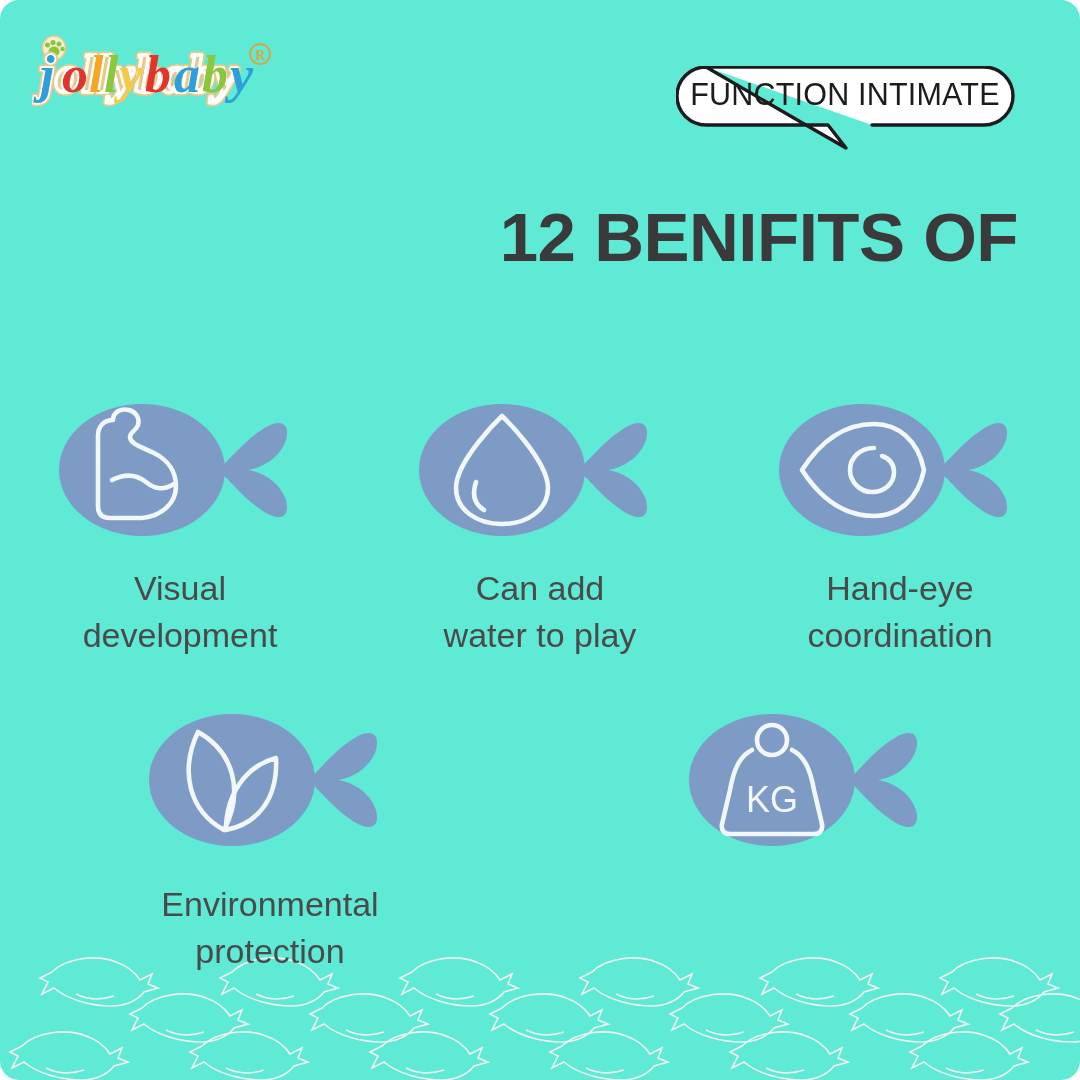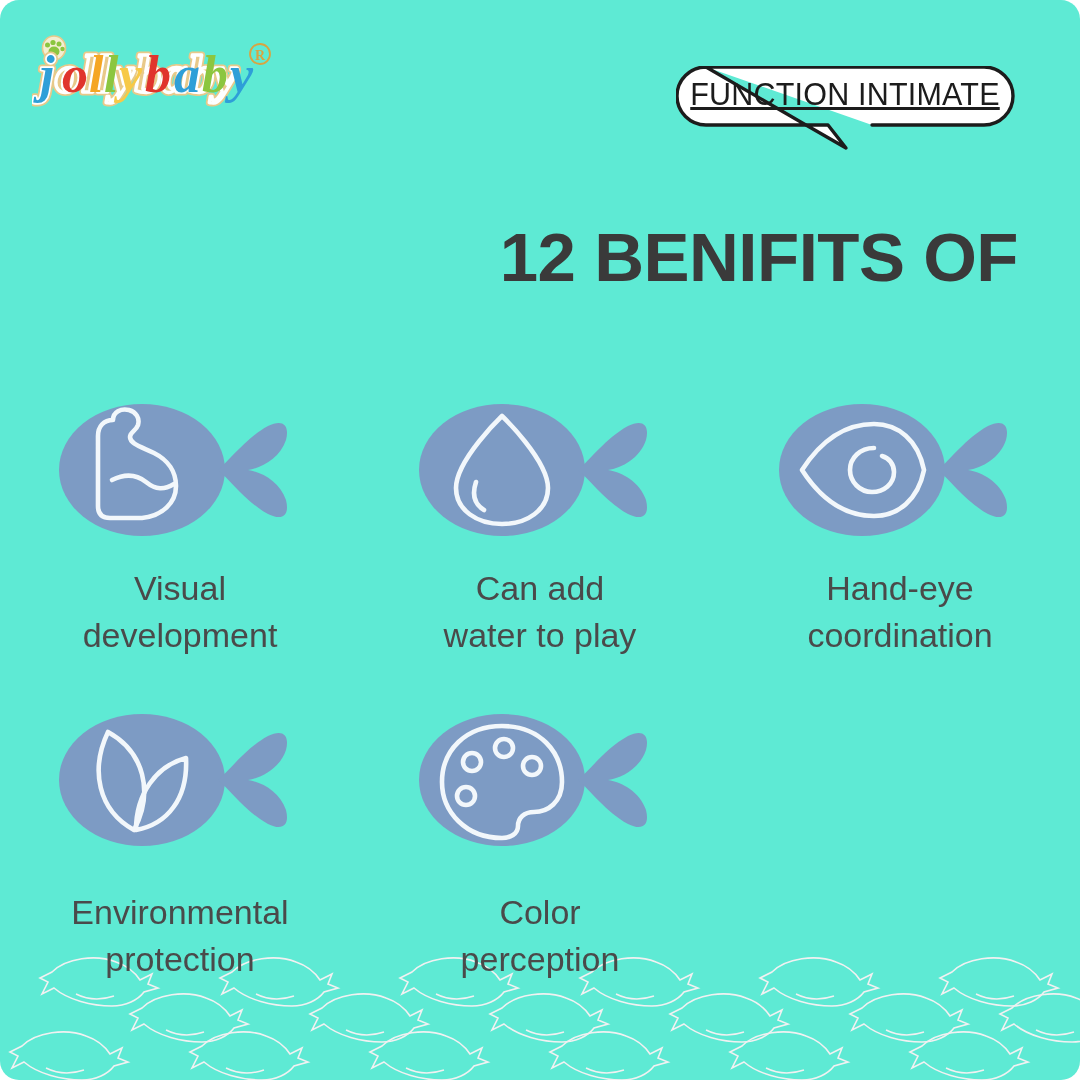--- a/index.html
+++ b/index.html
@@ -57,42 +57,40 @@
     top: 0;
     width: 338px;
     height: 56px;
     line-height: 56px;
     text-align: center;
     font-size: 30.5px;
     letter-spacing: 0.2px;
     color: #1c1c1c;
     font-family: "Liberation Sans", sans-serif;
     white-space: nowrap;
-    text-decoration: underline;
   }
 
   
   #headline {
     position: absolute;
     right: 62px;
     top: 196px;
     width: 620px;
     text-align: right;
     z-index: 3;
   }
   #headline .hl-line {
     display: block;
     font-size: 69px;
     line-height: 84px;
     font-weight: bold;
     color: #3a3a3a;
     letter-spacing: -0.5px;
     font-family: "Liberation Sans", sans-serif;
     white-space: nowrap;
-    margin-top: 20px;
   }
 
   
   #benefits-grid {
     position: absolute;
     left: 0;
     top: 398px;
     width: 1080px;
     z-index: 2;
   }
@@ -122,21 +120,21 @@
   .benefit-label {
     margin-top: 22px;
     text-align: center;
     font-size: 34px;
     line-height: 47px;
     color: #4a4a4a;
     font-family: "Liberation Sans", sans-serif;
     white-space: pre-line;
     font-weight: normal;
   }
-  .benefit-row.row-2 .benefit-label { margin-top: 36px; }
+  .benefit-row.row-2 .benefit-label { margin-top: 28px; }
 </style>
 </head>
 <body>
 
 <div id="page">
 
   <svg id="watermark" viewBox="0 0 1080 130" preserveAspectRatio="none" aria-hidden="true">
     <defs>
       <g id="wm-fish">
         <path d="M12,18 C26,4 56,0 76,8 C88,12 96,20 100,26 L112,20 L108,30 L118,34 L104,38 C98,46 86,52 72,52 C52,52 28,46 14,34
@@ -298,39 +296,34 @@
             <g fill="none" stroke="#f2f7fb" stroke-width="4.6" stroke-linecap="round" stroke-linejoin="round">
               <path d="M58,24 C94,44 104,84 84,122 C48,102 40,62 58,24 Z"></path>
               <path d="M136,50 C138,90 118,116 86,122 C86,86 106,58 136,50 Z"></path>
             </g>
           </svg>
         </div>
         <div class="benefit-label">Environmental
 protection</div>
       </div>
 
-      <div class="benefit-cell">
-        <div class="fish-wrap">
-          <svg viewBox="0 0 260 145">
-            <use href="#fish-body"></use>
-            <g fill="none" stroke="#f2f7fb" stroke-width="4.6" stroke-linecap="round" stroke-linejoin="round">
-              <path d="M92,18 C130,18 152,44 152,74 C152,94 138,104 124,104
-                       C114,104 108,110 108,118 C108,126 100,130 92,130
-                       C56,130 32,104 32,74 C32,42 56,18 92,18 Z"></path>
-              <circle cx="62" cy="54" r="9"></circle>
-              <circle cx="94" cy="40" r="9"></circle>
-              <circle cx="122" cy="58" r="9"></circle>
-              <circle cx="56" cy="88" r="9"></circle>
-            </g>
-          </svg>
-        </div>
-        <div class="benefit-label">Color
-perception</div>
-      </div>
-
-      <div class="benefit-cell">
+
+      <div class="benefit-cell">
+        <div class="fish-wrap">
+          <svg viewBox="0 0 260 145">
+            <use href="#fish-body"></use>
+            <g fill="none" stroke="#f2f7fb" stroke-width="4.6" stroke-linecap="round" stroke-linejoin="round">
+              <circle cx="92" cy="32" r="15"></circle>
+              <path d="M72,42 C60,48 54,60 50,82
+                       L42,116 C41,122 44,126 50,126
+                       L134,126 C140,126 143,122 142,116
+                       L134,82 C130,60 124,48 112,42"></path>
+            </g>
+            <text x="92" y="104" text-anchor="middle" font-family="'Liberation Sans', sans-serif" font-size="36" font-weight="normal" fill="#f2f7fb">KG</text>
+          </svg>
+        </div>
       </div>
 
     </div>
 
   </div>
 
 </div>
 
 </body></html>

